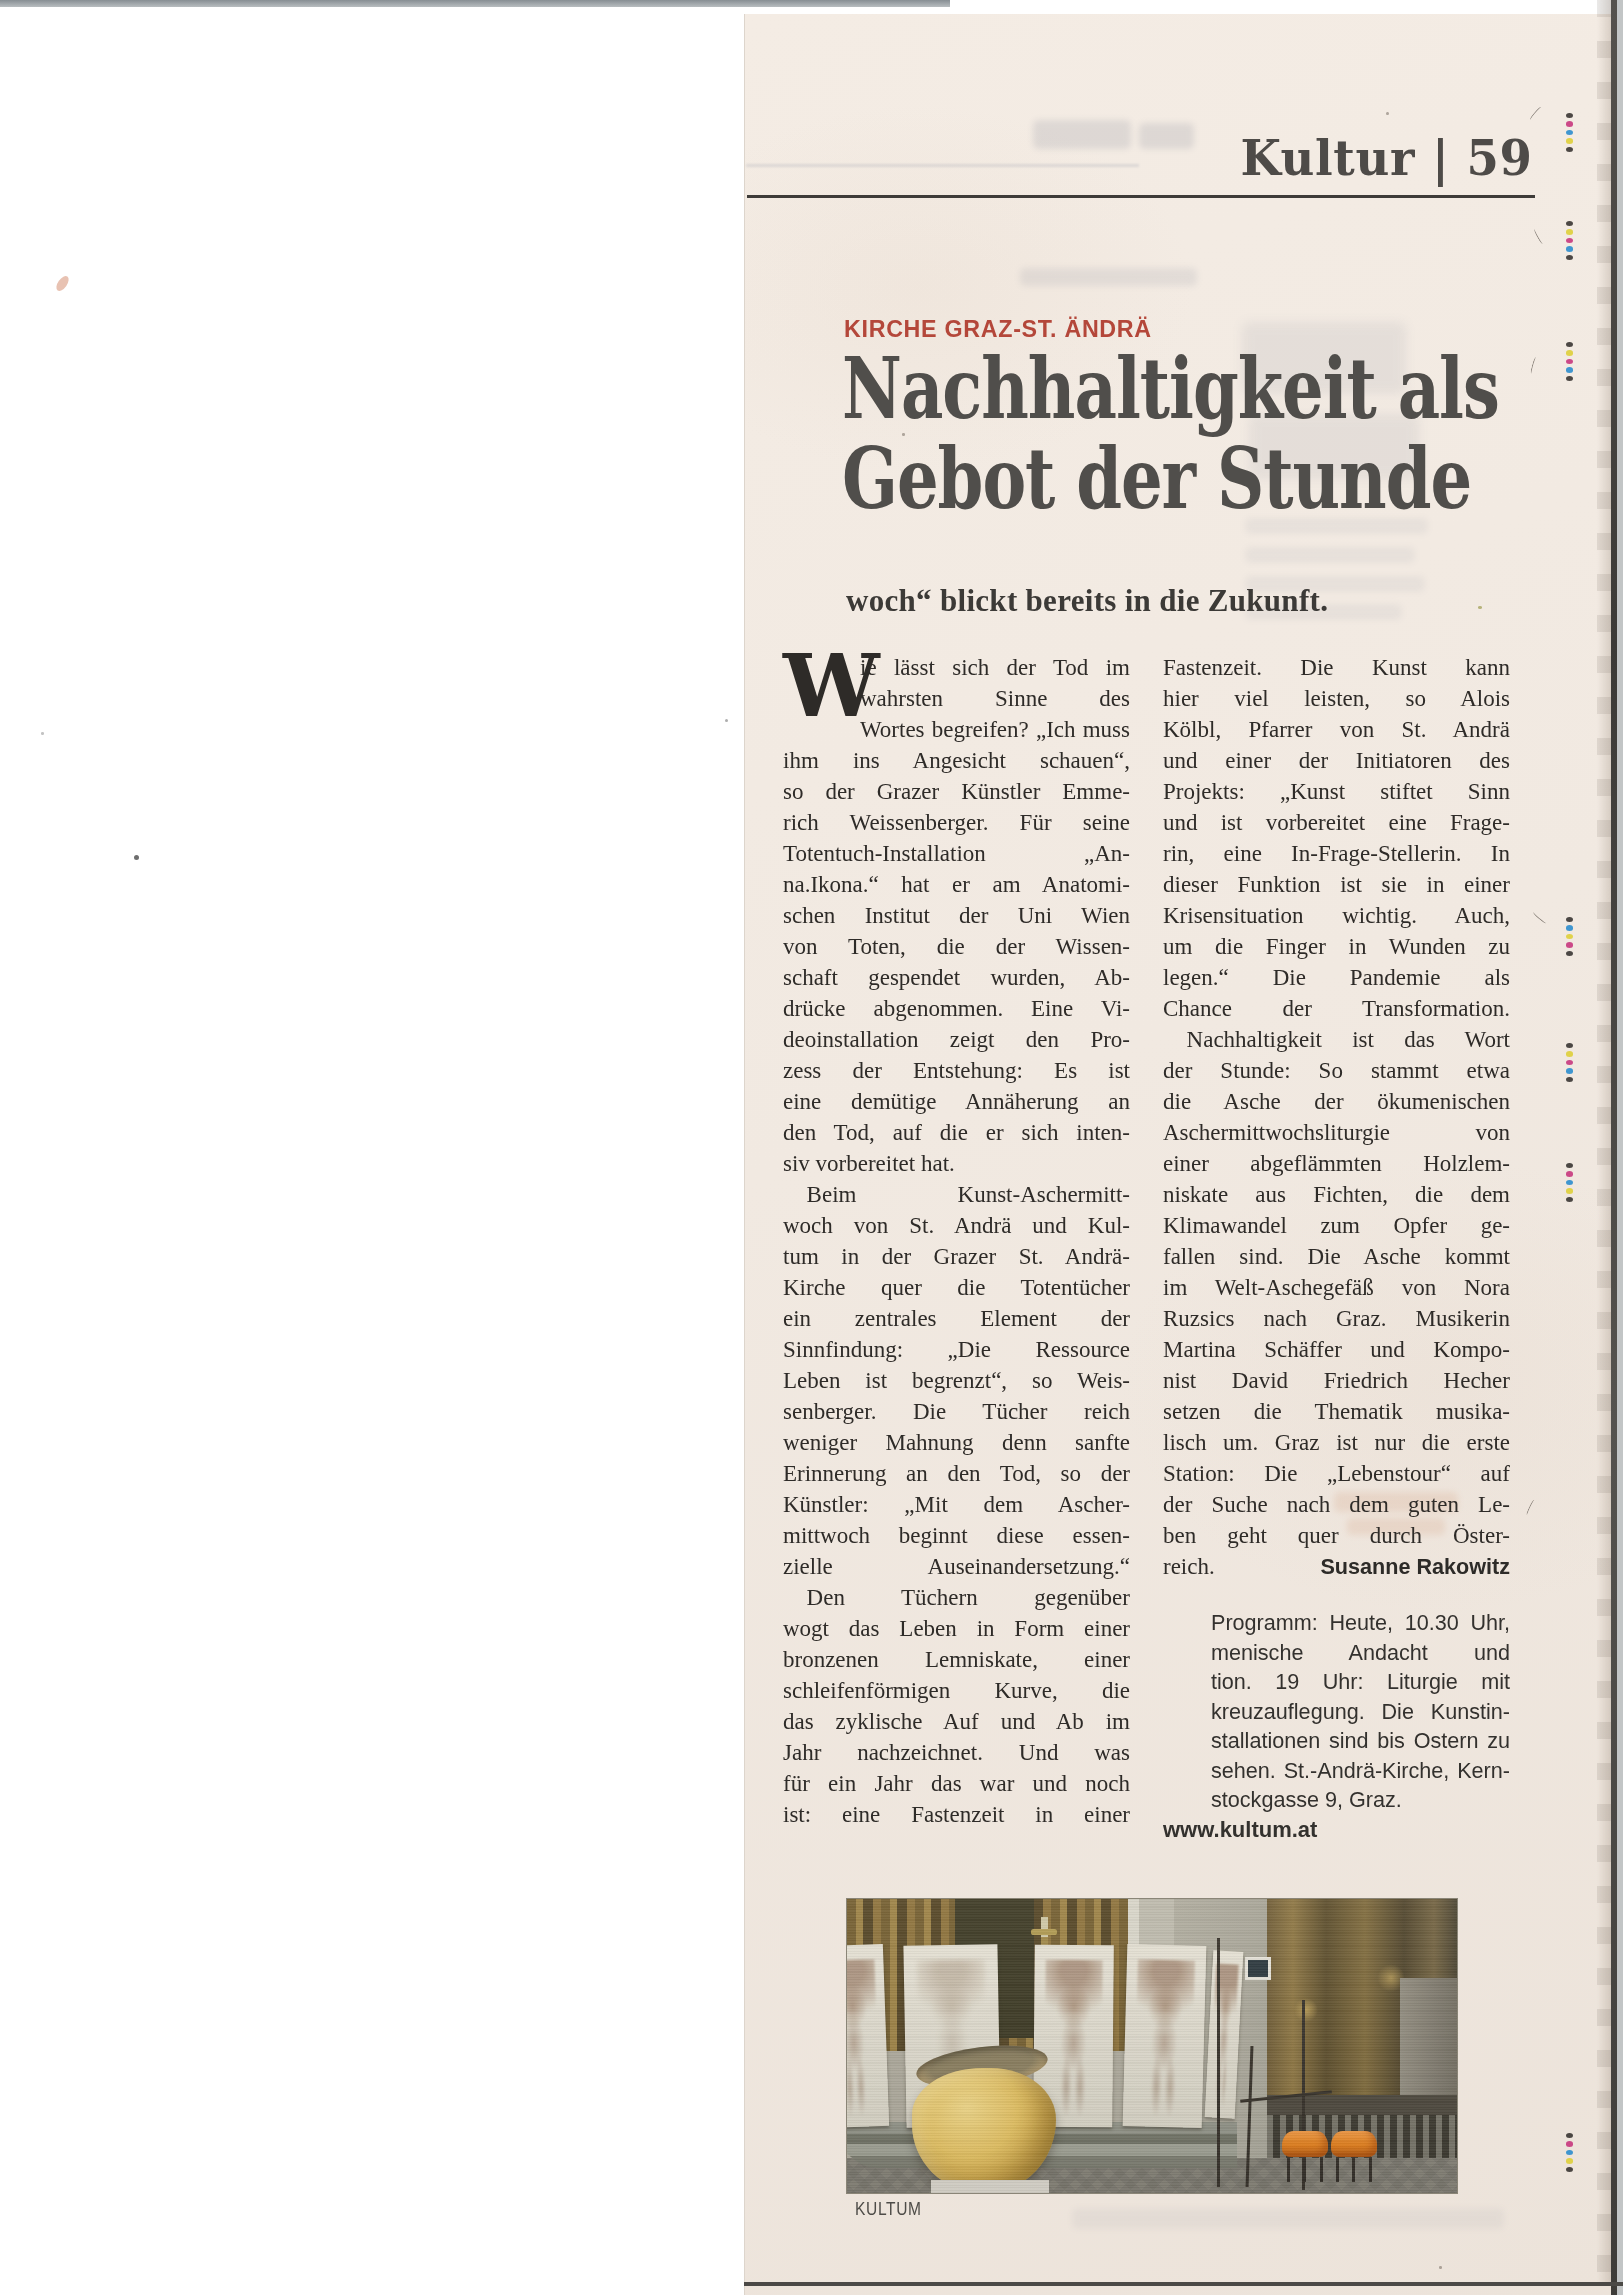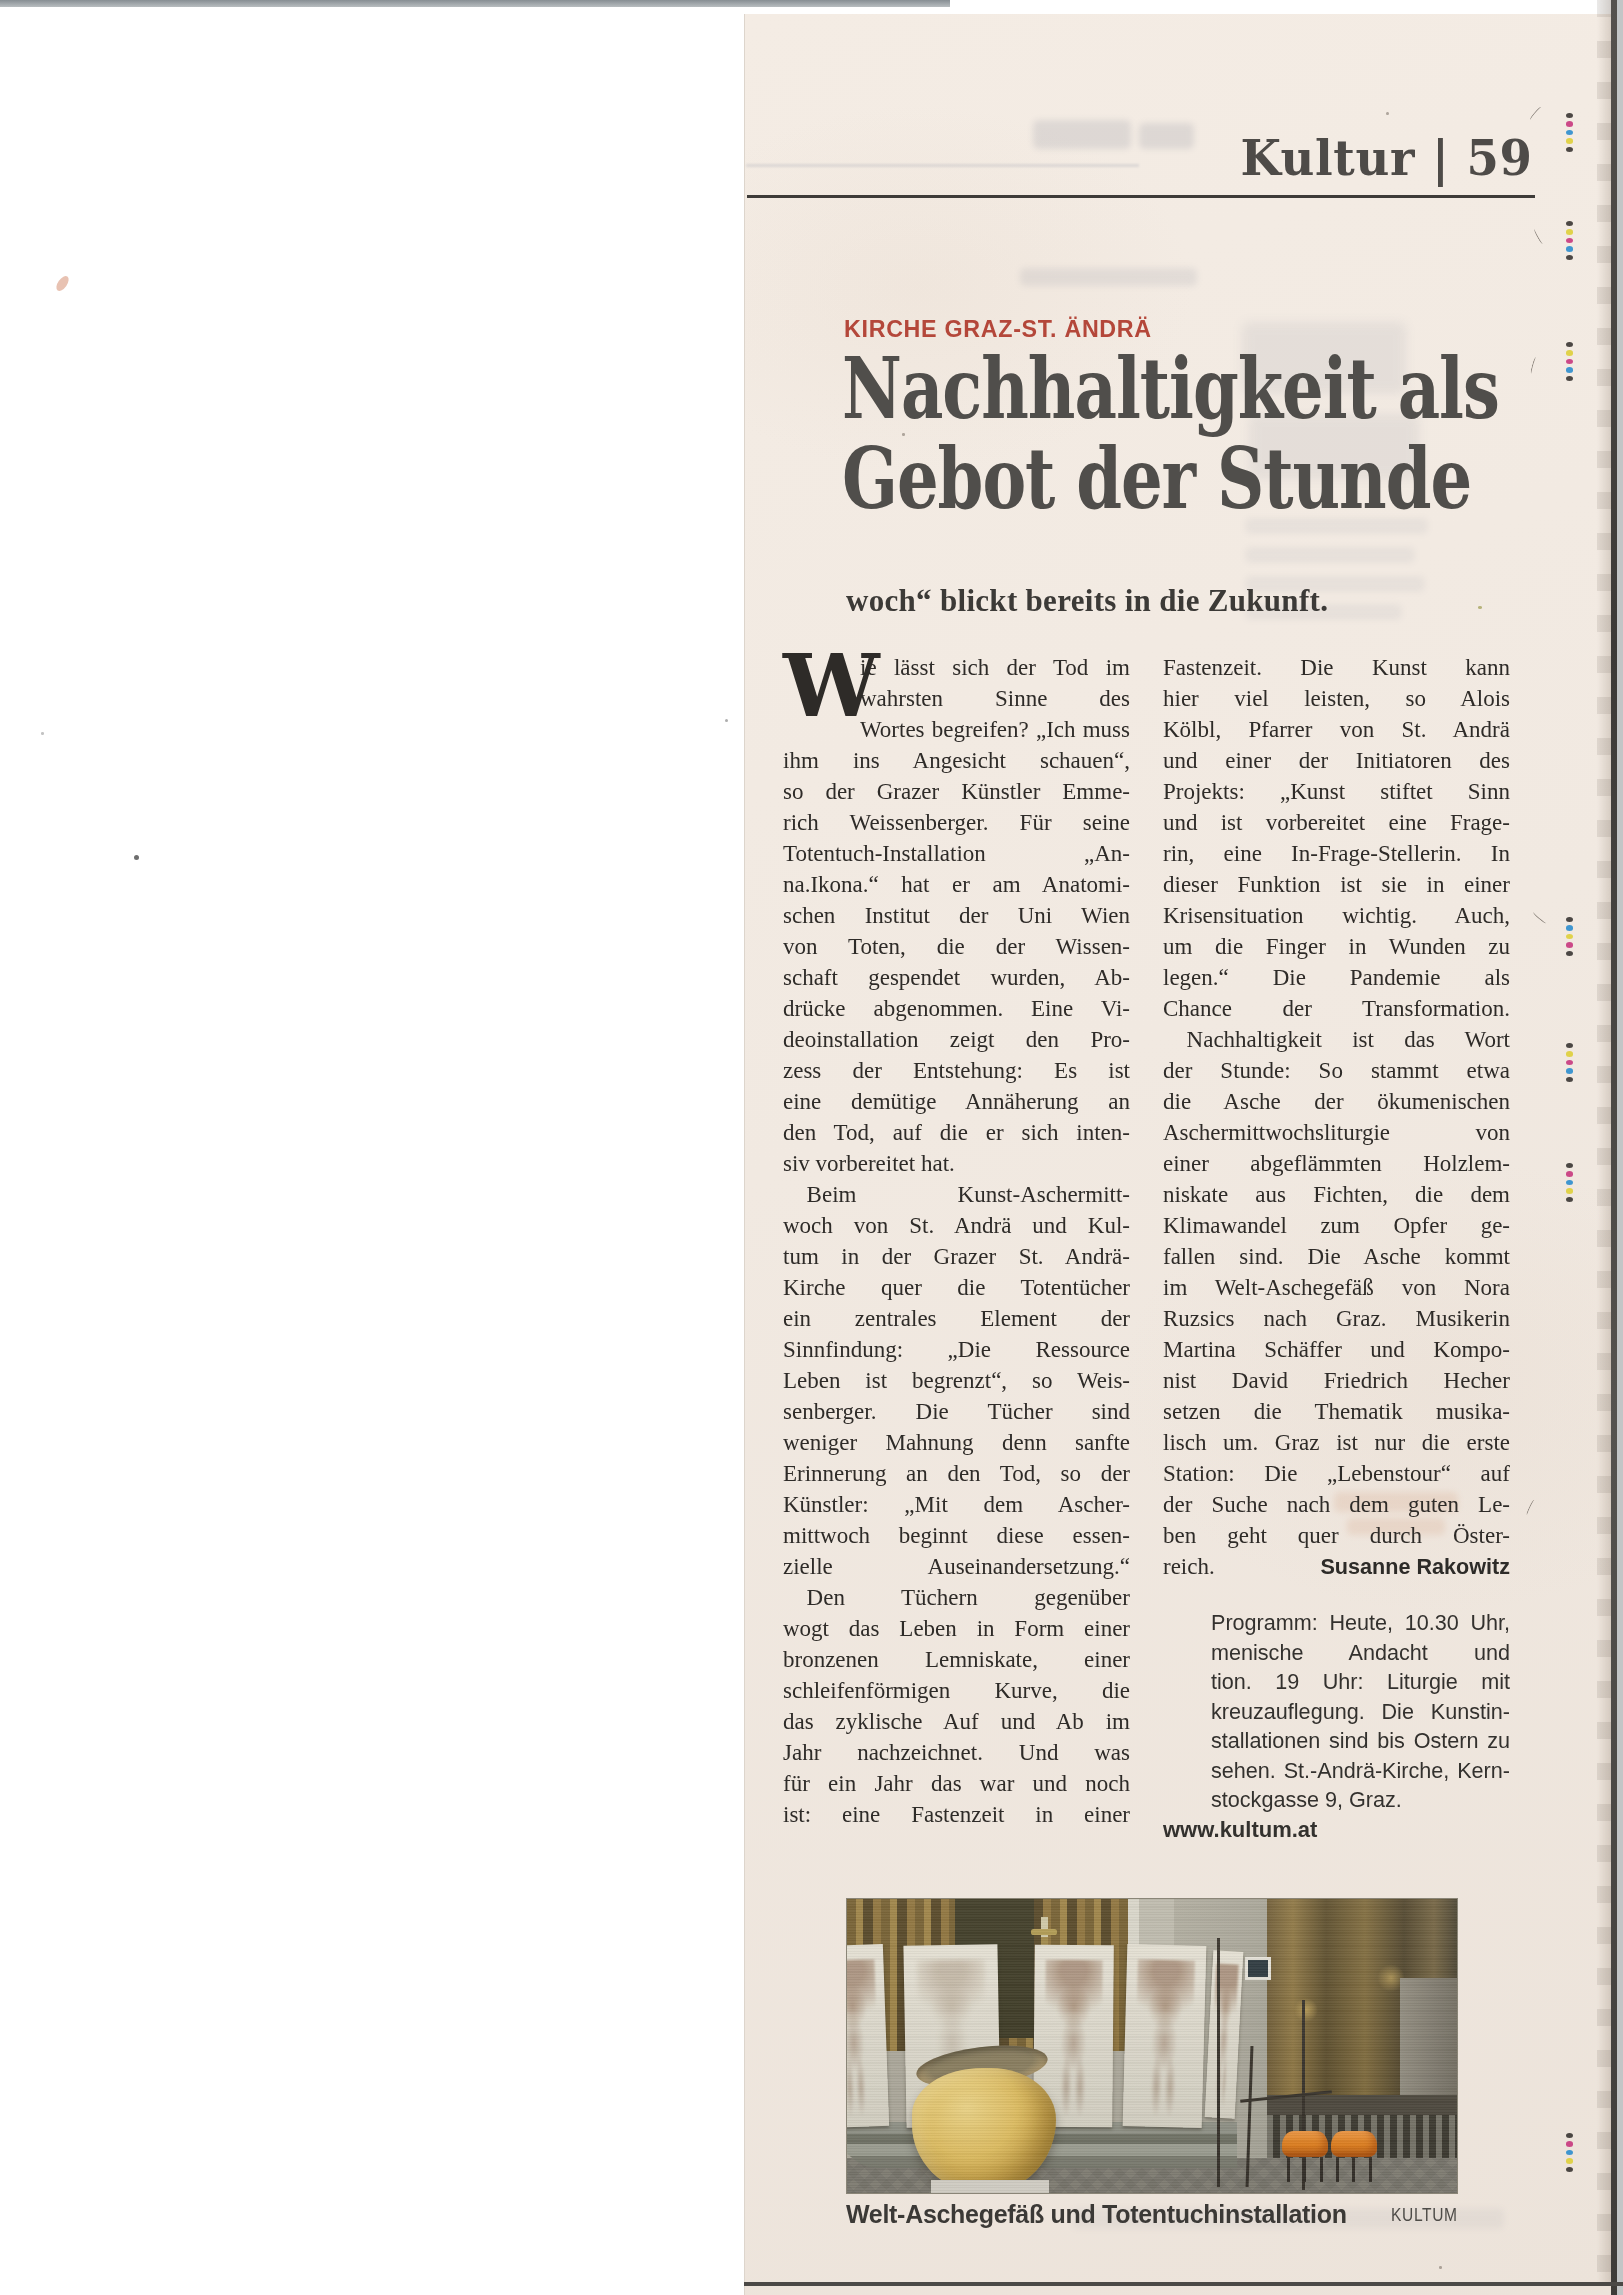--- a/index.html
+++ b/index.html
@@ -187,21 +187,21 @@
           <div class="bl j">eine demütige Annäherung an</div>
           <div class="bl j">den Tod, auf die er sich inten-</div>
           <div class="bl">siv vorbereitet hat.</div>
           <div class="bl j in">Beim Kunst-Aschermitt-</div>
           <div class="bl j">woch von St. Andrä und Kul-</div>
           <div class="bl j">tum in der Grazer St. Andrä-</div>
           <div class="bl j">Kirche quer die Totentücher</div>
           <div class="bl j">ein zentrales Element der</div>
           <div class="bl j">Sinnfindung: „Die Ressource</div>
           <div class="bl j">Leben ist begrenzt“, so Weis-</div>
-          <div class="bl j">senberger. Die Tücher sind</div>
+          <div class="bl j">senberger. Die Tücher reich</div>
           <div class="bl j">weniger Mahnung denn sanfte</div>
           <div class="bl j">Erinnerung an den Tod, so der</div>
           <div class="bl j">Künstler: „Mit dem Ascher-</div>
           <div class="bl j">mittwoch beginnt diese essen-</div>
           <div class="bl j">zielle Auseinandersetzung.“</div>
           <div class="bl j in">Den Tüchern gegenüber</div>
           <div class="bl j">wogt das Leben in Form einer</div>
           <div class="bl j">bronzenen Lemniskate, einer</div>
           <div class="bl j">schleifenförmigen Kurve, die</div>
           <div class="bl j">das zyklische Auf und Ab im</div>
@@ -300,21 +300,20 @@
       <div class="legs"></div>
     </div>
     <div class="stool" style="left:484px;">
       <div class="seat"></div>
       <div class="legs"></div>
     </div>
     <div class="ph-grain"></div>
   </figure>
 
   <div class="caption-row">
-    <span class="caption">Welt-Aschegefäß und Totentuchinstallation</span>
     <span class="credit">KULTUM</span>
   </div>
 
   <div class="fleck" style="left:157px;top:419px;width:2.6px;height:2.6px;background:#6b6258;opacity:.5;"></div>
   <div class="fleck" style="left:641px;top:98px;width:2.6px;height:3.3px;background:#6b6258;opacity:.5;"></div>
   <div class="fleck" style="left:432px;top:812px;width:2.6px;height:2.6px;background:#6b6258;opacity:.45;"></div>
   <div class="fleck" style="left:203px;top:1617px;width:3.3px;height:2.6px;background:#6b6258;opacity:.45;"></div>
   <div class="fleck" style="left:733px;top:592px;width:3.9px;height:2.6px;background:#8d8d35;opacity:.6;"></div>
   <div class="fleck" style="left:694px;top:2252px;width:2.6px;height:2.6px;background:#6b6258;opacity:.5;"></div>
 </section>

